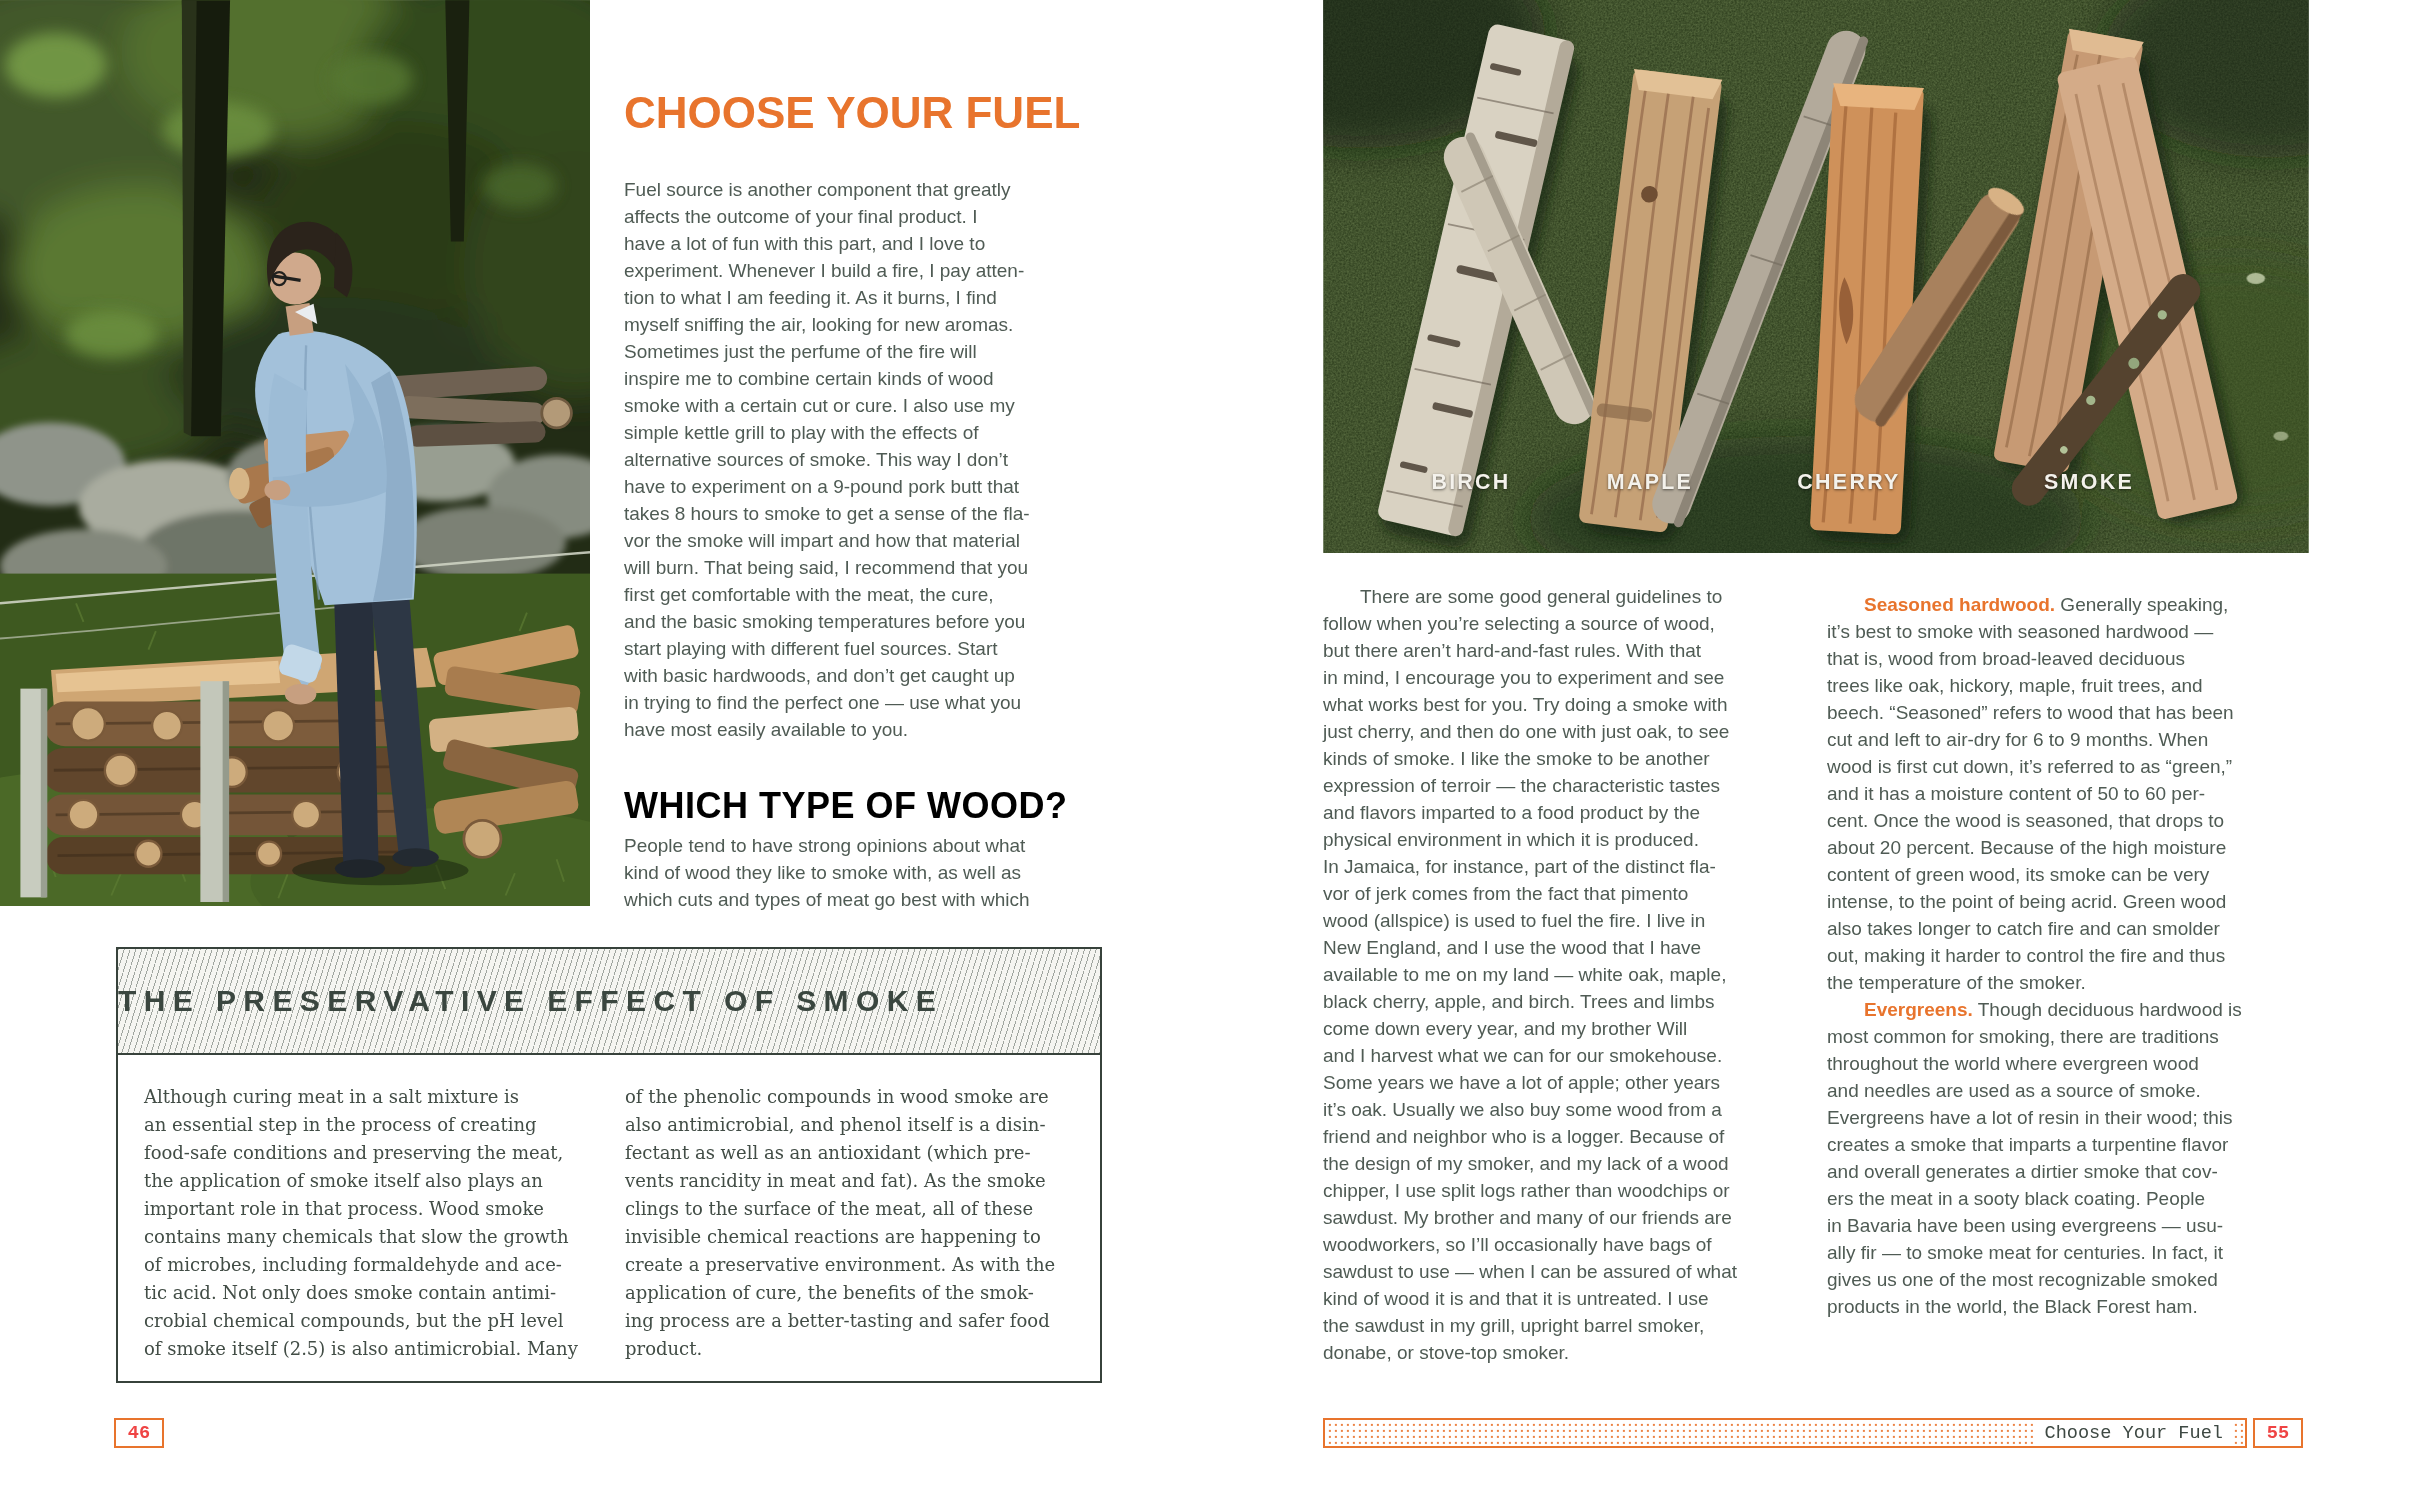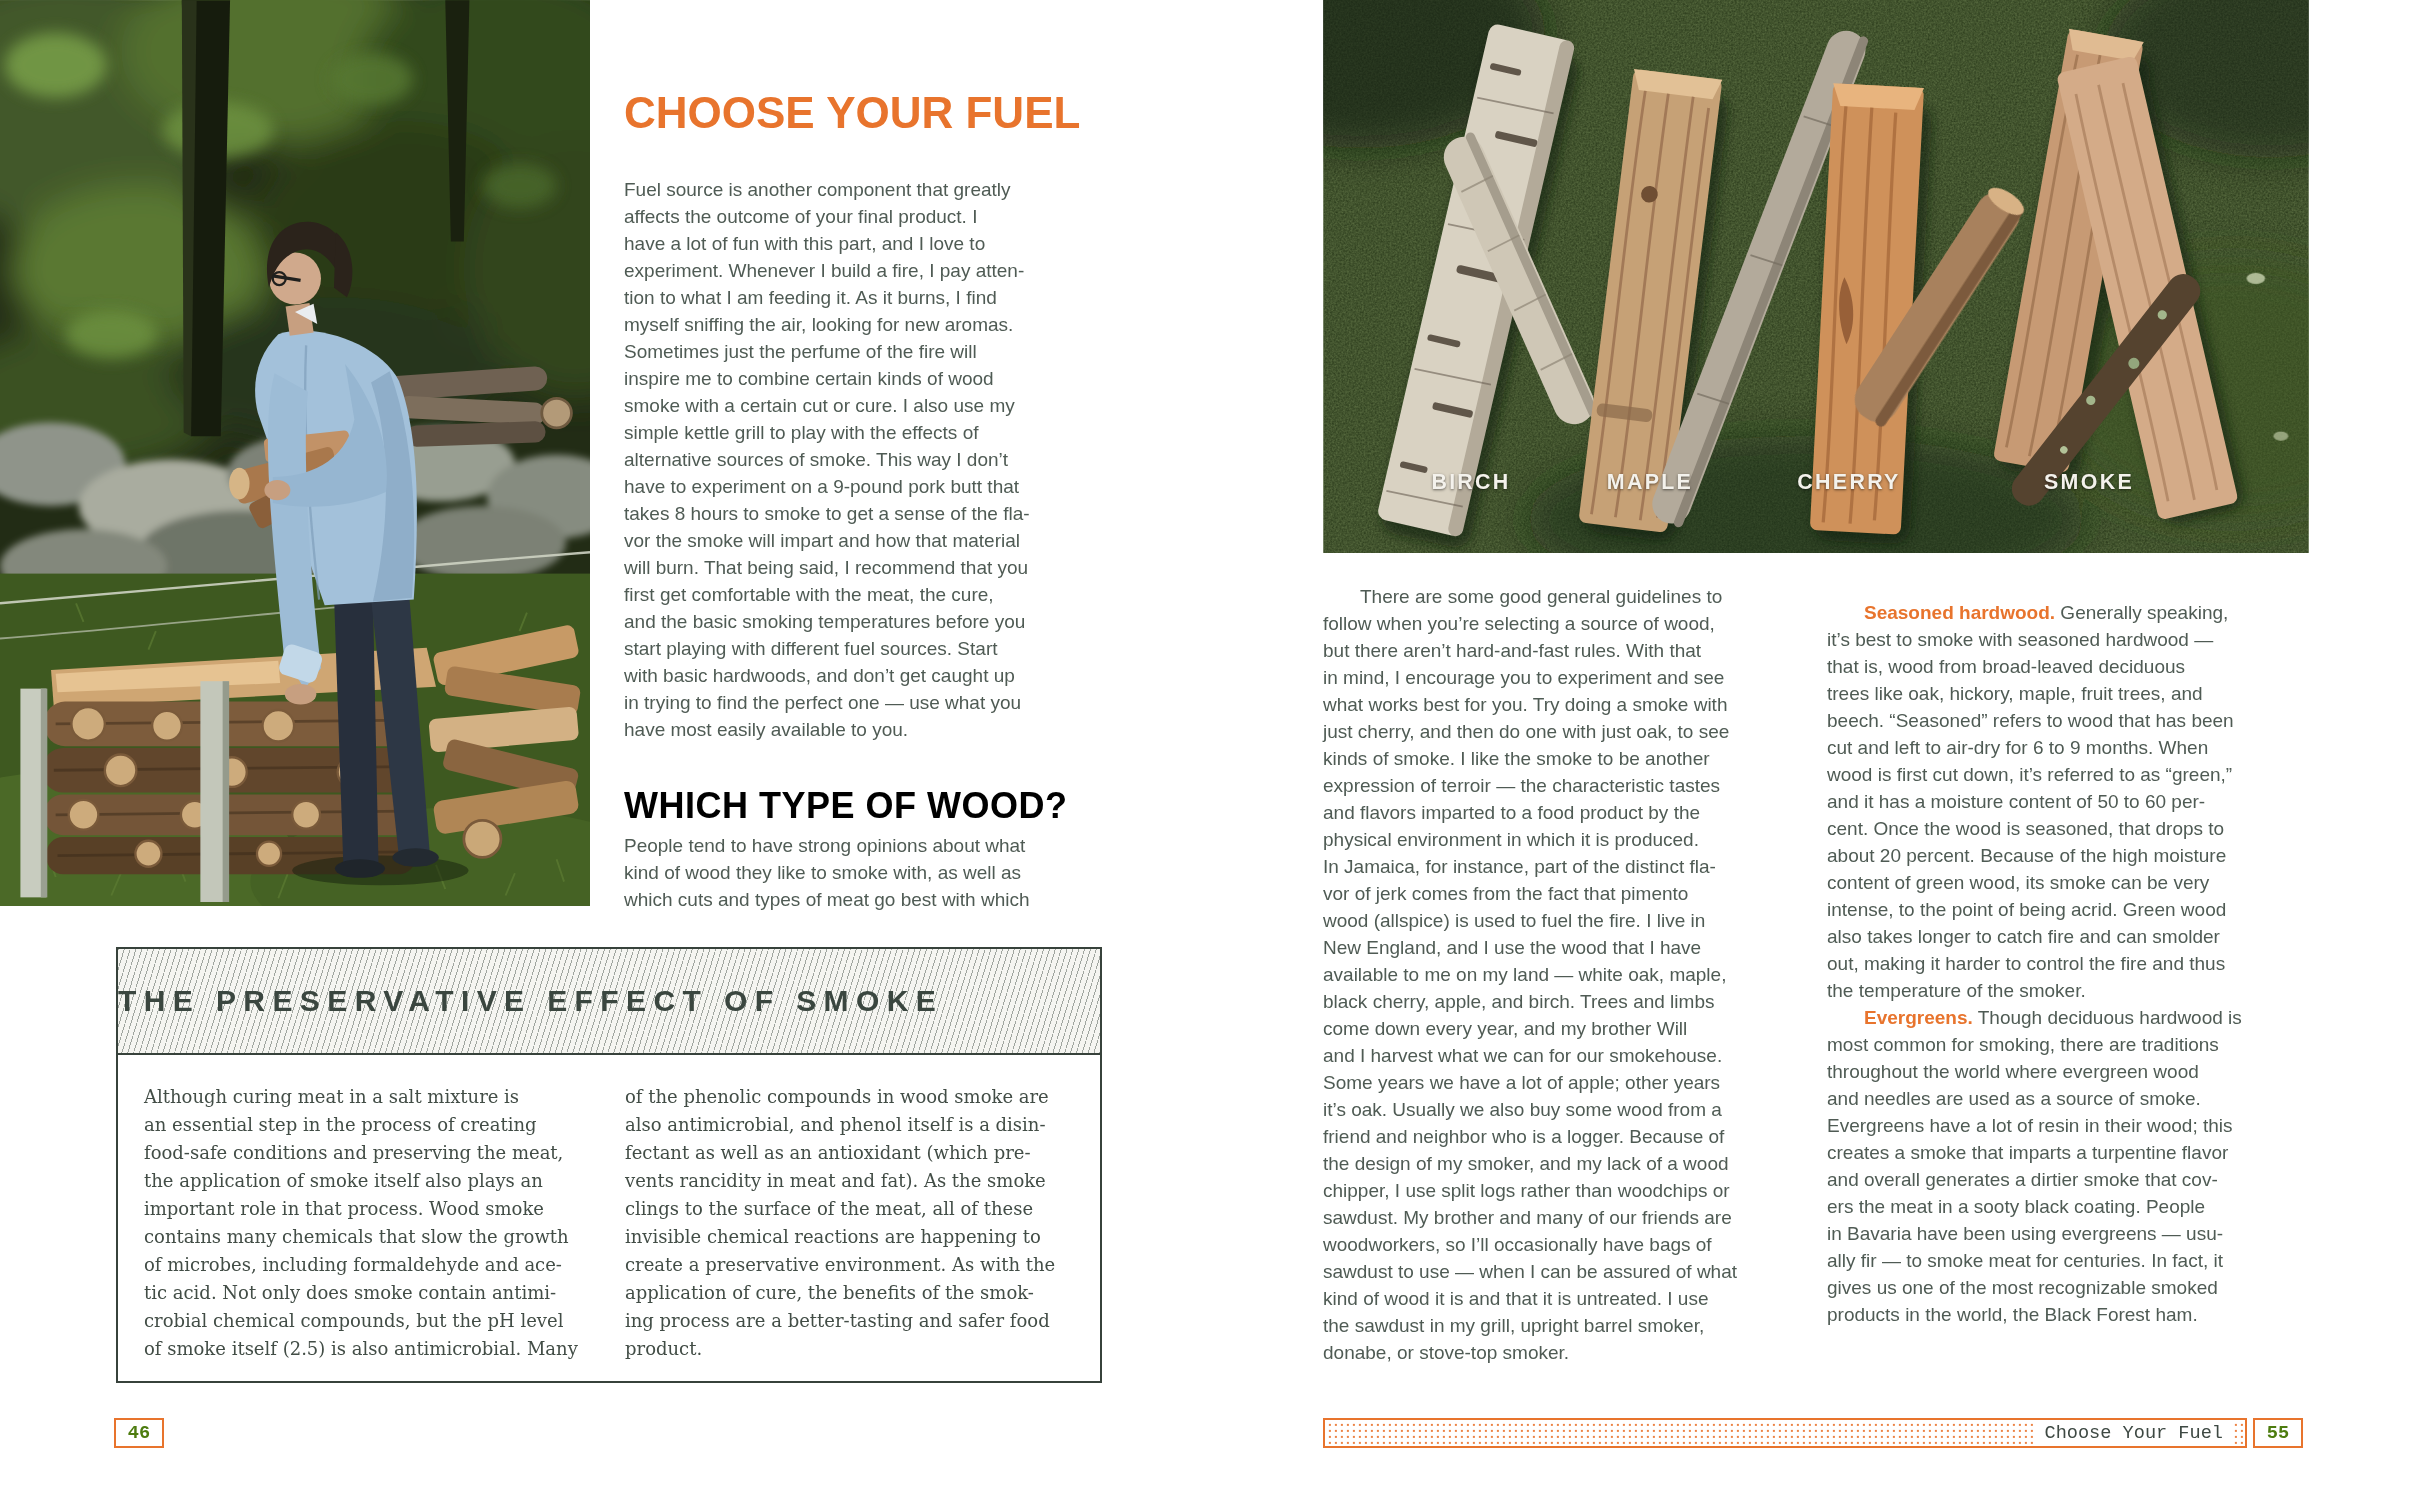--- a/index.html
+++ b/index.html
@@ -22,21 +22,21 @@
   
   .sidebar{border:2.8px solid #37423b;background:#ffffff;box-sizing:border-box;}
   .sidebar-head{height:104px;border-bottom:2.8px solid #37423b;display:flex;align-items:center;justify-content:flex-start;
       background-color:#f5f5f1;
       background-image:repeating-linear-gradient(107deg,rgba(90,100,92,.55) 0px,rgba(90,100,92,.55) 0.9px,rgba(0,0,0,0) 0.9px,rgba(0,0,0,0) 5.6px);}
   .sidebar-title{color:#3a463f;font-weight:800;font-size:30px;letter-spacing:7.4px;white-space:nowrap;}
   .sidebar-body{display:flex;gap:32px;padding:28px 24px 0 26px;}
   .st{white-space:pre-line;font-family:"DejaVu Serif",serif;color:#424d46;font-size:18px;line-height:28px;width:449px;margin:0;}
   
   .pagebox{box-sizing:border-box;border:2.8px solid #e8742d;background:#fff;display:flex;align-items:center;justify-content:center;
-      font-family:"Liberation Mono",monospace;font-weight:bold;font-size:18.6px;color:#4d7c0f;}
+      font-family:"Liberation Mono",monospace;font-weight:bold;font-size:18.6px;color:#ef4444;}
   .dotstrip{box-sizing:border-box;border:2.8px solid #e8742d;background-color:#fff;display:flex;align-items:center;
       background-image:radial-gradient(circle,#ec8345 1px,rgba(0,0,0,0) 1.1px);
       background-size:6px 6px;background-position:1.9px 1.9px;}
   .dotlabel{font-family:"Liberation Mono",monospace;font-size:18.6px;color:#3e4943;background:#fff;
       padding:0.9px 11px;white-space:nowrap;}
   .strip-left{justify-content:flex-start;padding-left:15px;}
   .strip-right{justify-content:flex-end;padding-right:11px;}
 </style>
 </head>
 <body>
@@ -420,21 +420,21 @@
 chipper, I use split logs rather than woodchips or
 sawdust. My brother and many of our friends are
 woodworkers, so I’ll occasionally have bags of
 sawdust to use — when I can be assured of what
 kind of wood it is and that it is untreated. I use
 the sawdust in my grill, upright barrel smoker,
 donabe, or stove-top smoker.</p>
   </div>
 
   <div class="abs body-col" style="left:1827px;top:583px;">
-    <p class="bt indent" style="margin-top:16px;"><span class="lead">Seasoned hardwood.</span><span> Generally speaking,
+    <p class="bt indent" style="margin-top:8px;"><span class="lead">Seasoned hardwood.</span><span> Generally speaking,
 it’s best to smoke with seasoned hardwood —
 that is, wood from broad-leaved deciduous
 trees like oak, hickory, maple, fruit trees, and
 beech. “Seasoned” refers to wood that has been
 cut and left to air-dry for 6 to 9 months. When
 wood is first cut down, it’s referred to as “green,”
 and it has a moisture content of 50 to 60 per-
 cent. Once the wood is seasoned, that drops to
 about 20 percent. Because of the high moisture
 content of green wood, its smoke can be very

